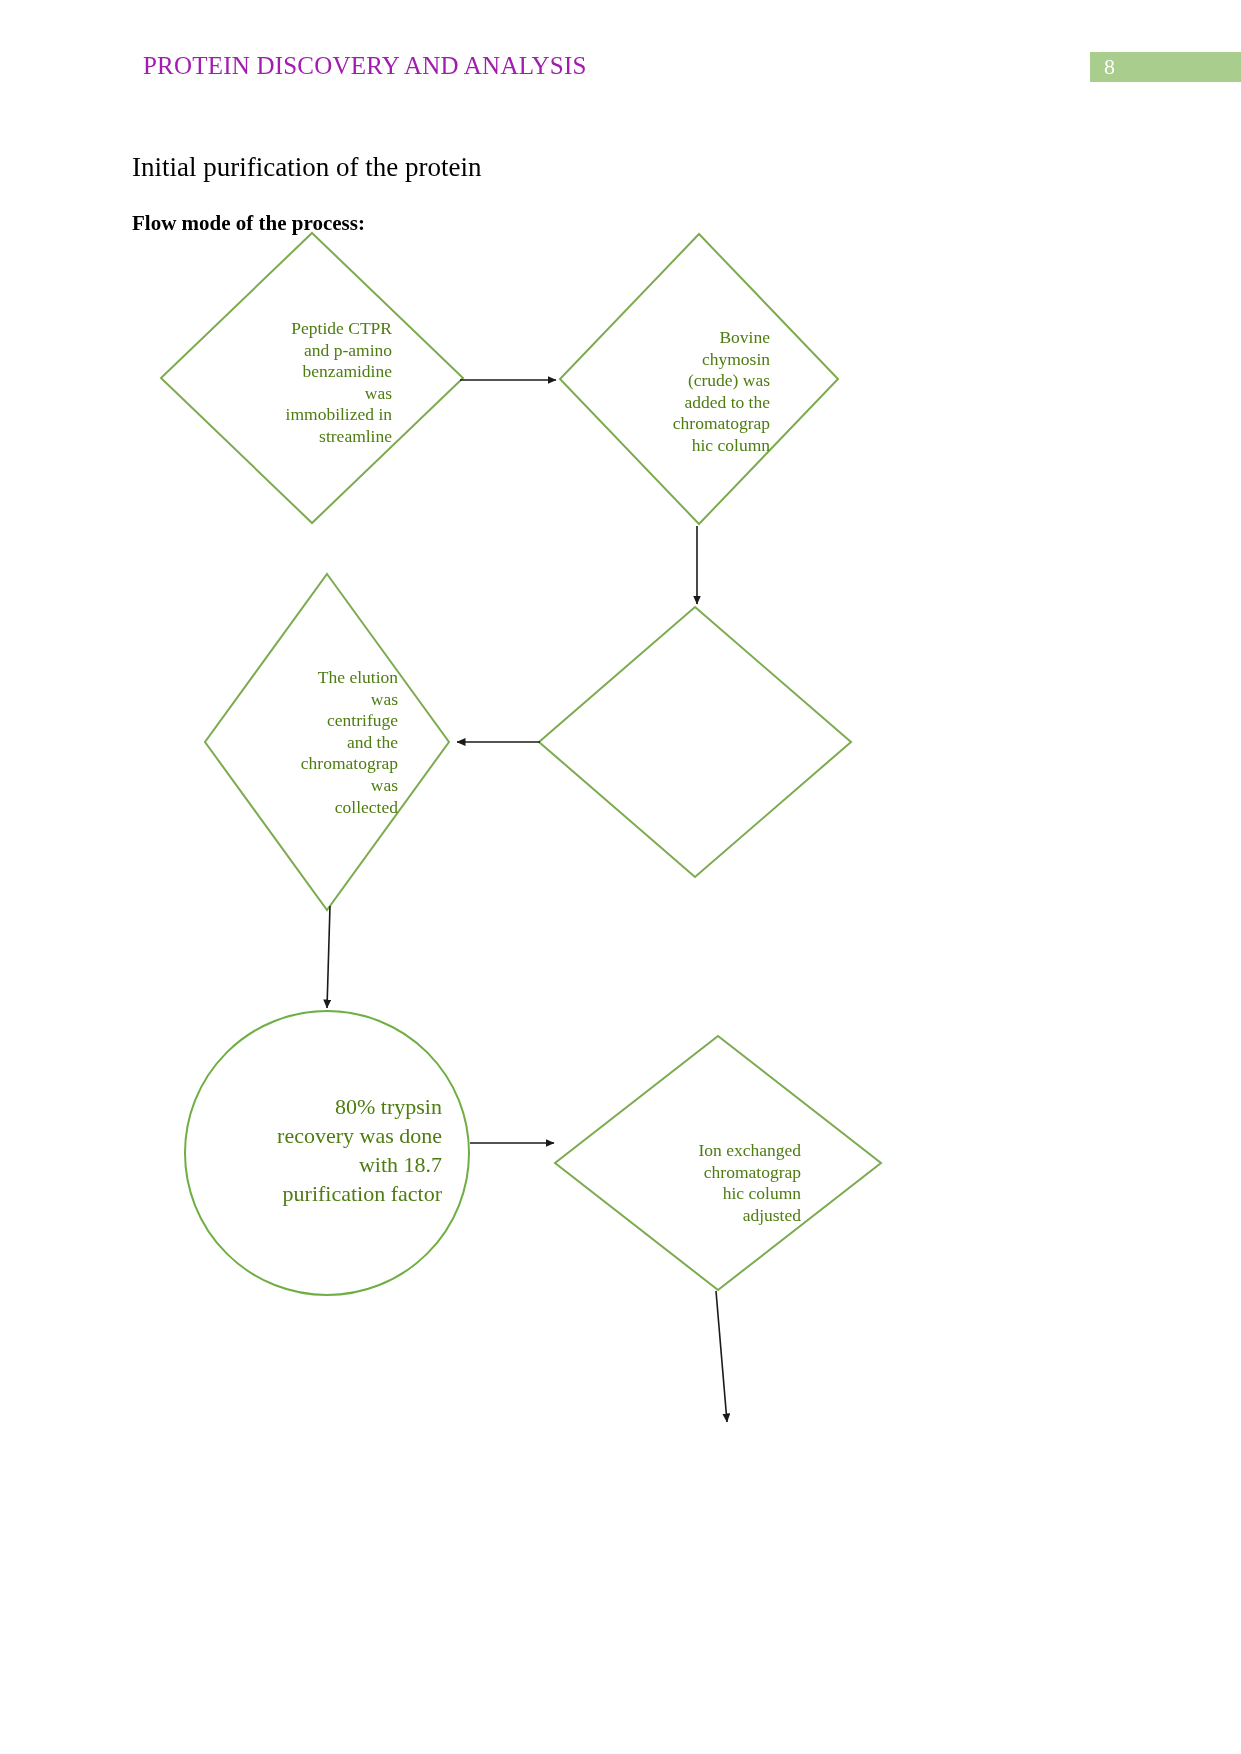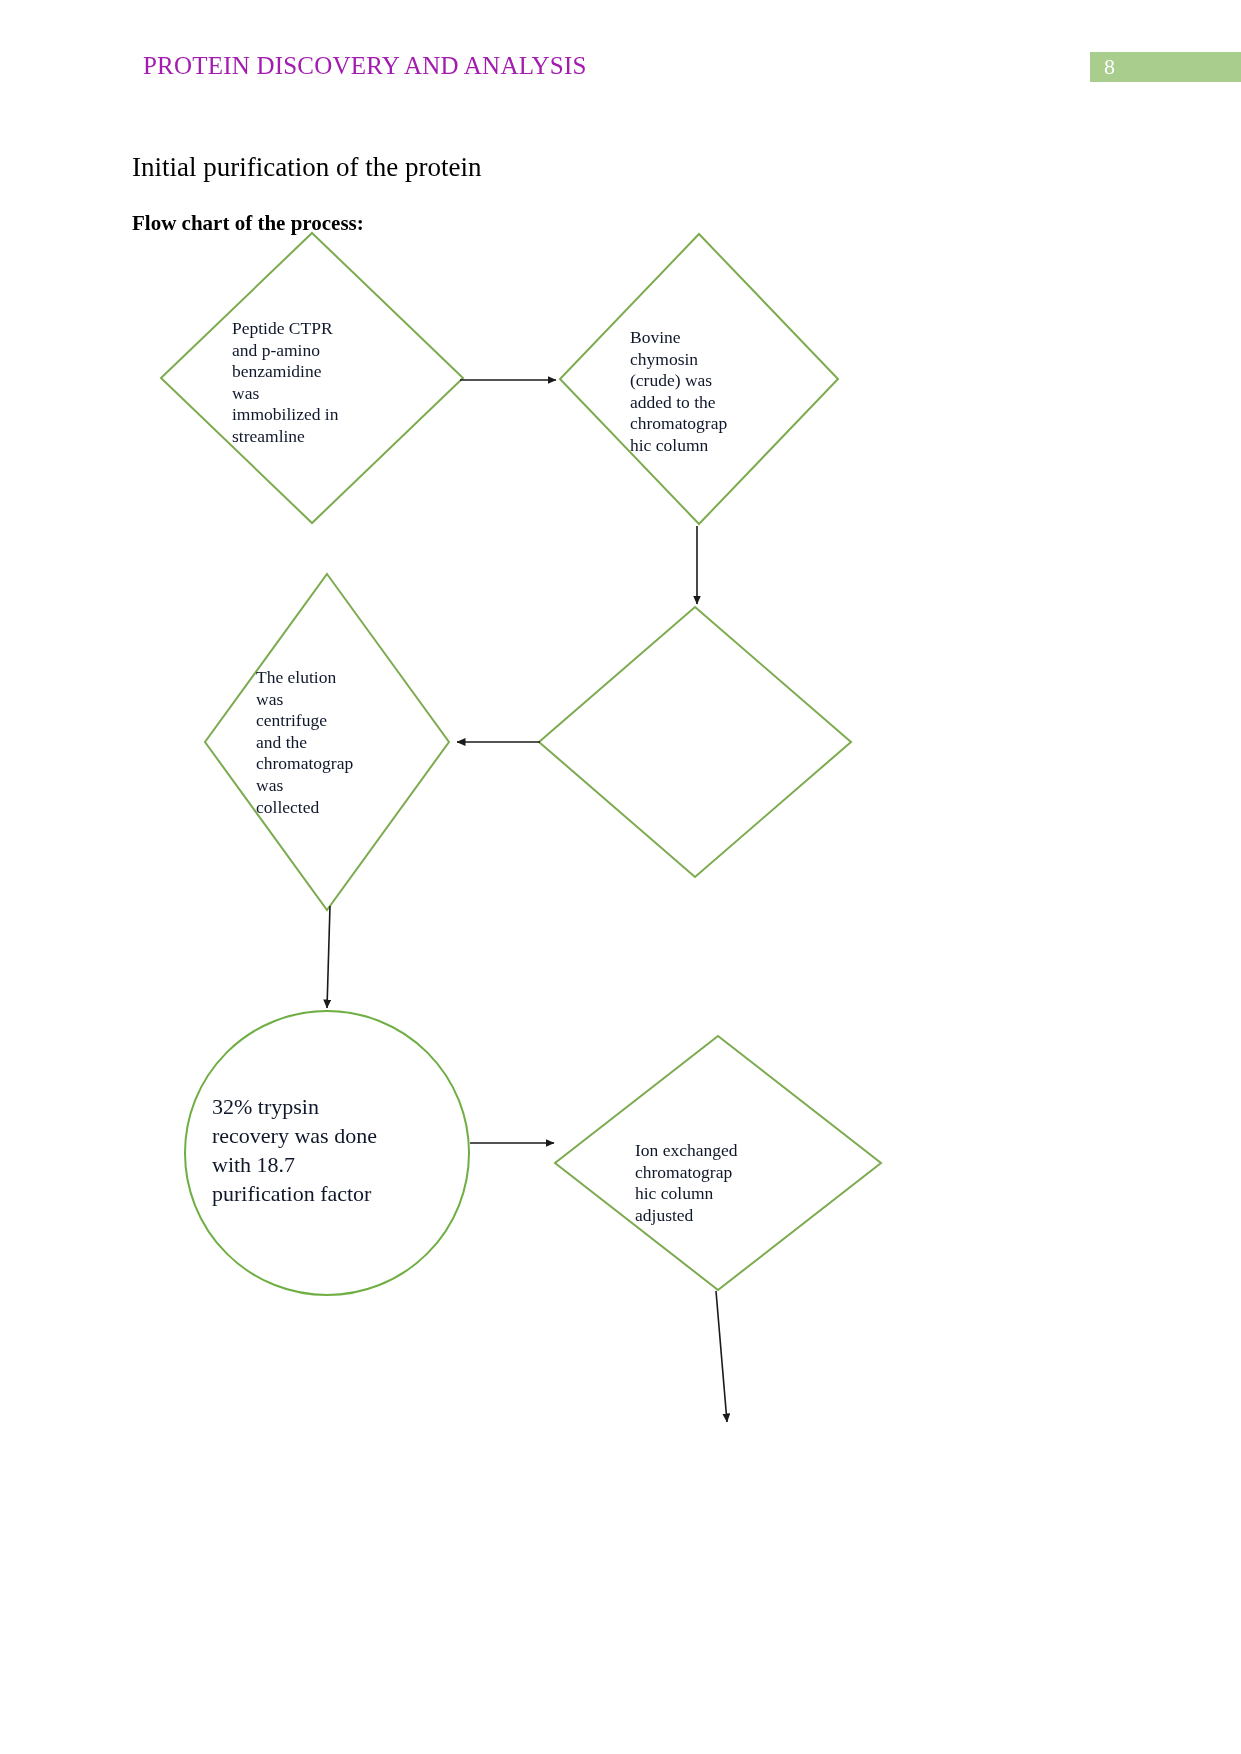--- a/index.html
+++ b/index.html
@@ -90,23 +90,23 @@
     position: absolute;
     left: 0;
     top: 0;
     width: 1241px;
     height: 1754px;
     pointer-events: none;
   }
 
   .node-label {
     position: absolute;
-    text-align: left;
-    font-family: "Liberation Serif", "DejaVu Serif", serif;
-    color: #0f172a;
+    text-align: right;
+    font-family: "Liberation Serif", "DejaVu Serif", serif;
+    color: #4d7c0f;
     white-space: pre-line;
   }
   .diamond-label {
     font-size: 17.5px;
     line-height: 21.6px;
   }
   .circle-label {
     font-size: 22px;
     line-height: 29px;
   }
@@ -125,21 +125,21 @@
 <div id="page">
 
   <div id="header-band">
     <div id="doc-header-title">PROTEIN DISCOVERY AND ANALYSIS</div>
     <div id="page-number-badge">
       <div id="page-number-text">8</div>
     </div>
   </div>
 
   <h1 id="section-title">Initial purification of the protein</h1>
-  <h2 id="subsection-title">Flow chart of the process:</h2>
+  <h2 id="subsection-title">Flow mode of the process:</h2>
 
   <div id="flowchart">
 
     <svg id="flow-svg" viewBox="0 0 1241 1754" xmlns="http://www.w3.org/2000/svg">
       <defs>
         <marker id="arrowhead" markerWidth="9" markerHeight="8" refX="8.5" refY="4" orient="auto" markerUnits="userSpaceOnUse">
           <path d="M0,0 L9,4 L0,8 z" fill="#1a1a1a"></path>
         </marker>
       </defs>
 
@@ -189,19 +189,19 @@
 chromatograp
 was
 collected</div>
 
 
     <div class="node-label diamond-label" id="label-node-5">Ion exchanged
 chromatograp
 hic column
 adjusted</div>
 
-    <div class="node-label circle-label" id="label-node-6">32% trypsin
+    <div class="node-label circle-label" id="label-node-6">80% trypsin
 recovery was done
 with 18.7
 purification factor</div>
 
   </div>
 </div>
 
 </body></html>

